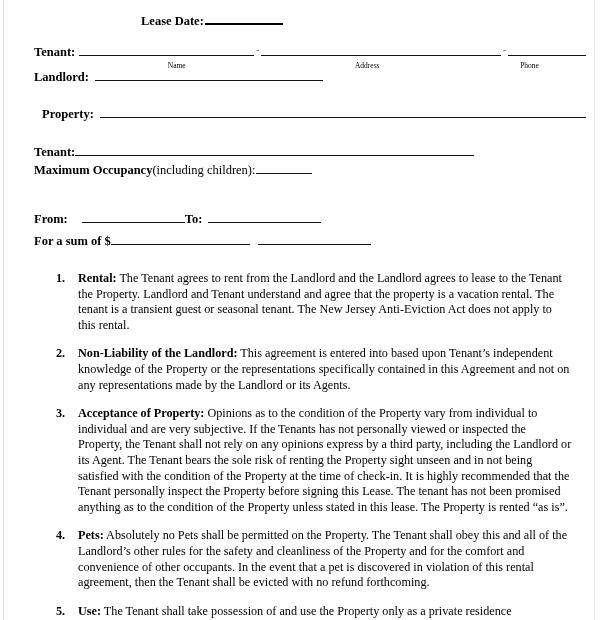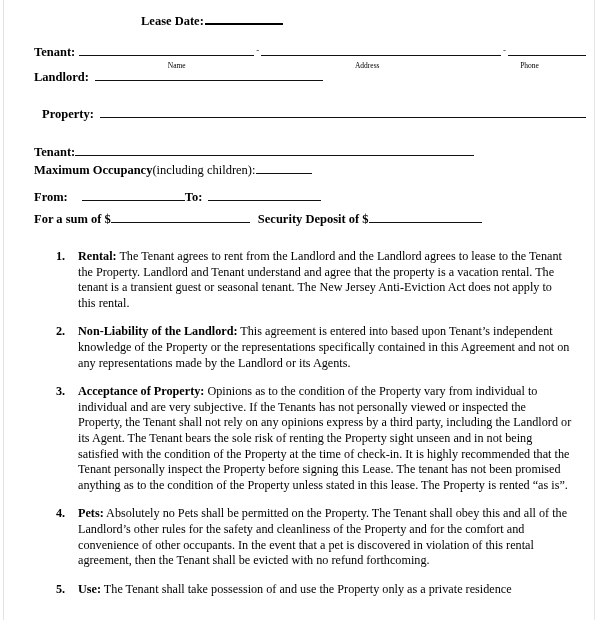--- a/index.html
+++ b/index.html
@@ -122,21 +122,21 @@
     font-weight: normal;
   }
   .sub-name  { width: 180px; text-align: center; }
   .sub-addr  { width: 225px; text-align: center; }
   .sub-phone { width: 120px; text-align: center; }
 
   .landlord-row { }
   .property-row { margin-top: 22px; margin-left: 8px; }
   .layout-row   { margin-top: 23px; }
   .maxocc-row   { margin-top: 3px; }
-  .fromto-row   { margin-top: 12px; }
+  .fromto-row   { margin-top: 34px; }
   .sum-row      { margin-top: 7px; }
 
   
   ol.clauses {
     margin: 22px 0 0 0;
     padding: 0 14px 0 44px;
     list-style: none;
     counter-reset: clause;
   }
   ol.clauses li {
@@ -223,21 +223,20 @@
       <span class="rule" style="width:103px"></span>
       <span class="flabel">To:</span>
       <span class="gap-s"></span>
       <span class="rule" style="width:113px"></span>
     </div>
 
     <div class="frow sum-row">
       <span class="flabel">For a sum of $</span>
       <span class="rule" style="width:139px"></span>
       <span style="width:8px;display:inline-block"></span>
-      <span class="flabel">Security Deposit of $</span>
       <span class="rule" style="width:113px"></span>
     </div>
 
     <ol class="clauses">
       <li>
         <span class="clause-title">Rental:</span><span class="clause-body">  The Tenant agrees to rent from the Landlord and the Landlord agrees to lease to the Tenant the Property.  Landlord and Tenant understand and agree that the property is a vacation rental.  The tenant is a transient guest or seasonal tenant.  The New Jersey Anti-Eviction Act does not apply to this rental.</span>
       </li>
       <li>
         <span class="clause-title">Non-Liability of the Landlord:</span><span class="clause-body">  This agreement is entered into based upon Tenant’s independent knowledge of the Property or the representations specifically contained in this Agreement and not on any representations made by the Landlord or its Agents.</span>
       </li>

